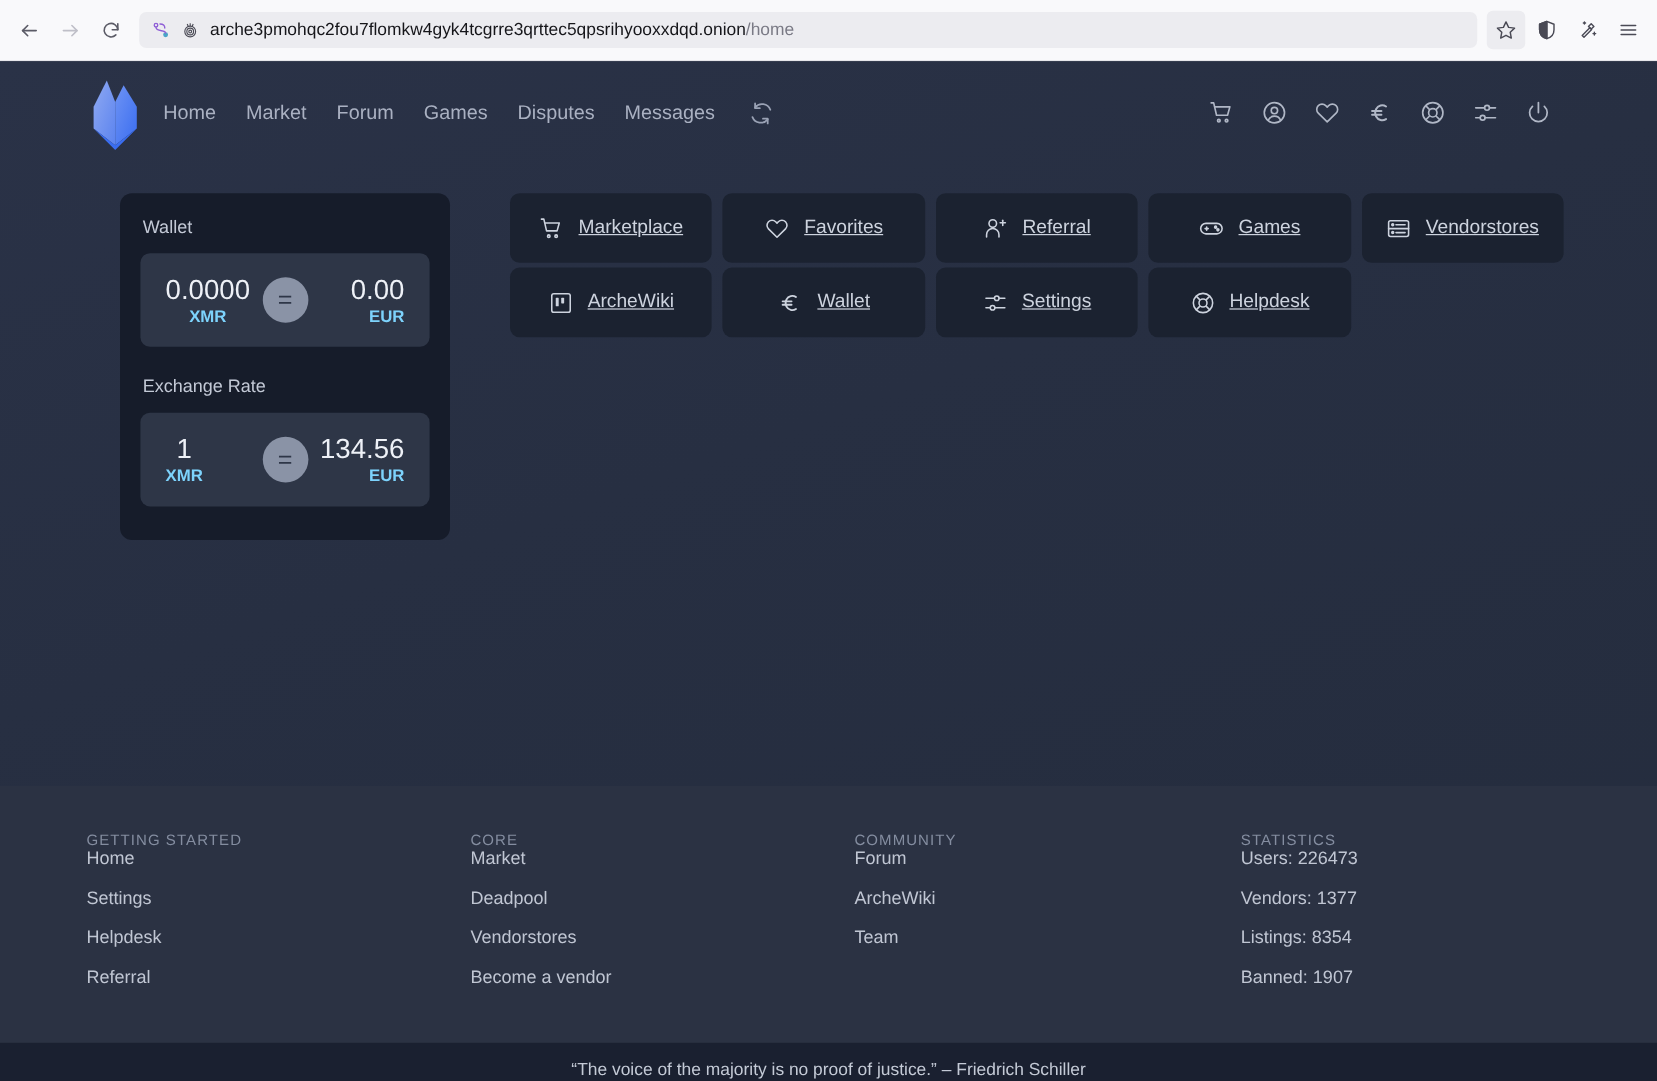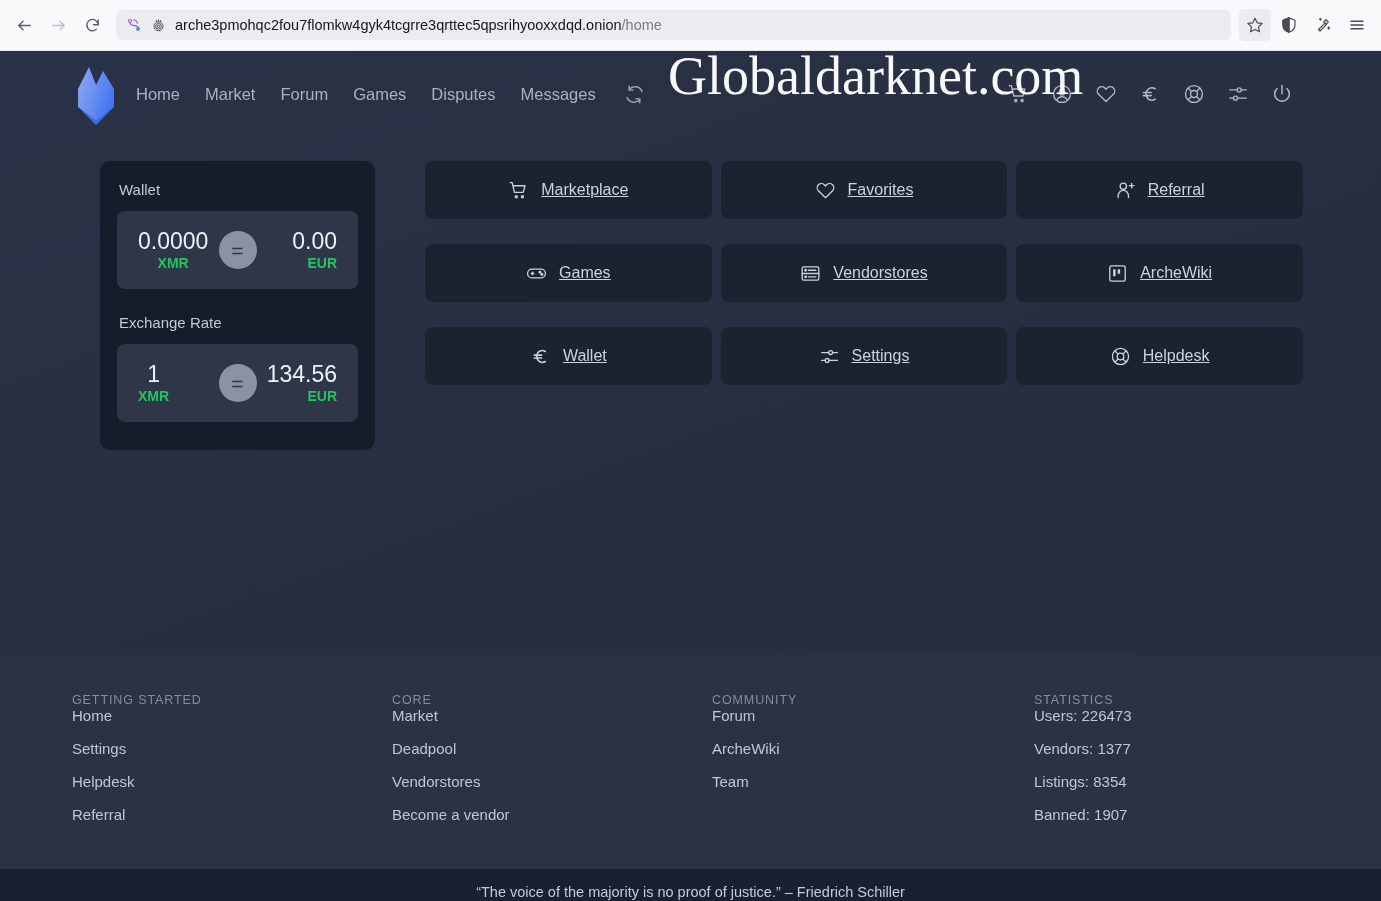--- a/index.html
+++ b/index.html
@@ -134,21 +134,21 @@
   .amt { text-align: center; }
   .amt.right { text-align: right; }
   .amt .v {
     font-size: 23px;
     color: #eef1f7;
     line-height: 1.05;
     font-weight: 400;
   }
   .amt .u {
     font-size: 14px;
-    color: #22c55e;
+    color: #7dd3fc;
     font-weight: bold;
     margin-top: 2px;
   }
   .eq {
     width: 38px; height: 38px;
     border-radius: 50%;
     background: #8a93a6;
     color: #2e3647;
     display: flex;
     align-items: center;
@@ -157,22 +157,22 @@
     line-height: 1;
     flex: none;
     position: absolute;
     left: 50%;
     transform: translateX(-50%);
   }
 
   
   .tiles {
     display: grid;
-    grid-template-columns: repeat(3, 1fr);
-    gap: 25px 9px;
+    grid-template-columns: repeat(5, 1fr);
+    gap: 4px 9px;
     flex: 1;
     align-content: start;
   }
   .tile {
     background: #1b2230;
     border-radius: 8px;
     height: 58px;
     display: flex;
     align-items: center;
     justify-content: center;
@@ -284,21 +284,20 @@
           <line x1="4" y1="7" x2="20" y2="7"></line>
           <line x1="4" y1="12" x2="20" y2="12"></line>
           <line x1="4" y1="17" x2="20" y2="17"></line>
         </svg>
     </div>
   </div>
 </div>
 
 <div class="page">
 
-  <div class="watermark">Globaldarknet.com</div>
 
   <header class="site">
     <svg class="logo" viewBox="0 0 48 62">
       <defs>
         <linearGradient id="lg1" x1="0" y1="0" x2="1" y2="1">
           <stop offset="0" stop-color="#8fa9f2"></stop>
             <stop offset="1" stop-color="#5b83ef"></stop>
         </linearGradient>
         <linearGradient id="lg2" x1="0" y1="0" x2="1" y2="1">
           <stop offset="0" stop-color="#6e93f4"></stop>

